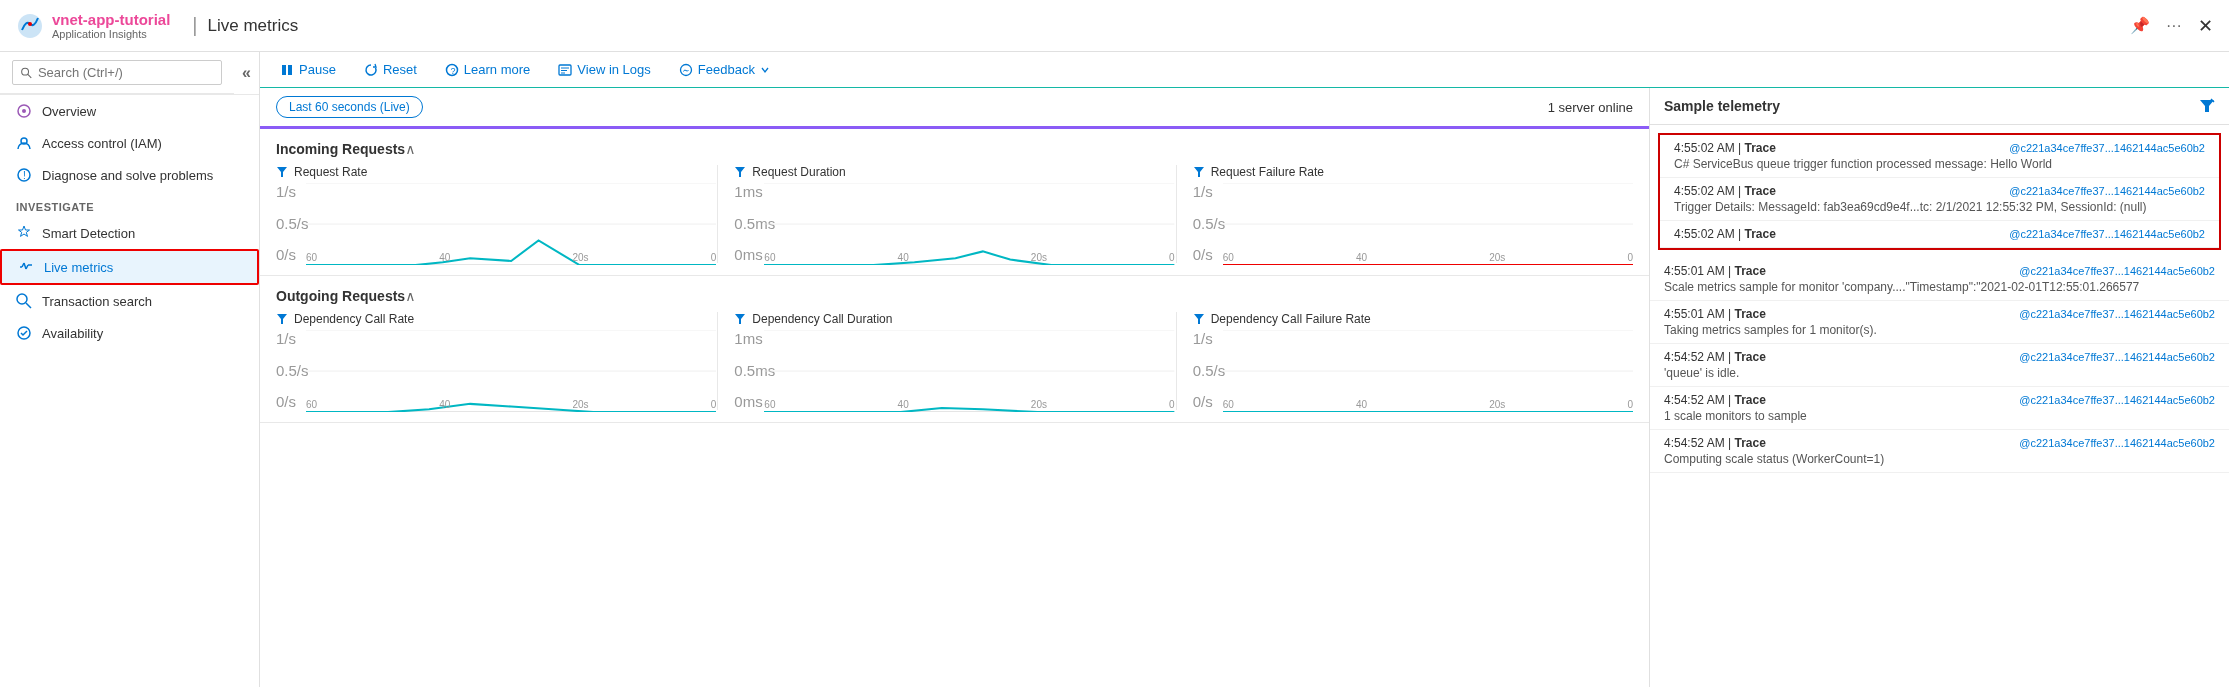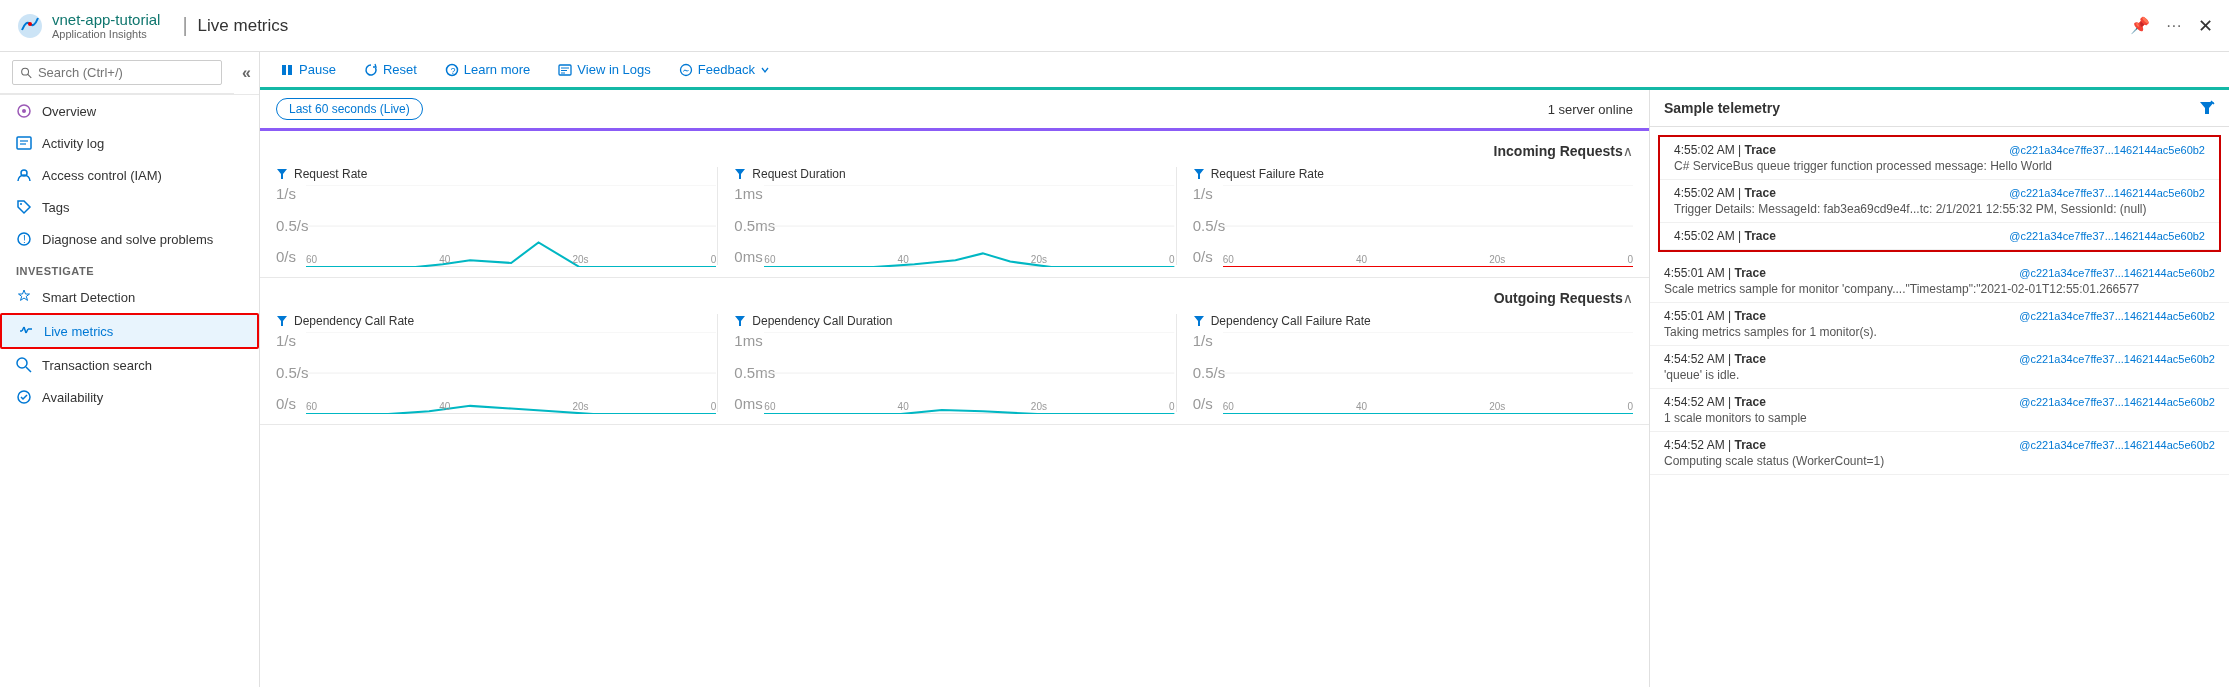--- a/index.html
+++ b/index.html
@@ -3,21 +3,21 @@
   <meta charset="utf-8">
   <style>
     * { box-sizing: border-box; margin: 0; padding: 0; }
     body { font-family: 'Segoe UI', Arial, sans-serif; font-size: 13px; background: #fff; color: #333; width: 2229px; height: 687px; overflow: hidden; display: flex; flex-direction: column; }
 
     
     .header { display: flex; align-items: center; padding: 8px 16px; border-bottom: 1px solid #e0e0e0; background: #fff; min-height: 52px; }
     .header-logo { display: flex; align-items: center; gap: 8px; margin-right: 12px; }
     .logo-icon { width: 28px; height: 28px; }
     .header-title { display: flex; flex-direction: column; }
-    .app-name { font-size: 15px; font-weight: 400; color: #0f766e; }
+    .app-name { font-size: 15px; font-weight: 700; color: #ec4899; }
     .app-subtitle { font-size: 11px; color: #666; }
     .header-divider { color: #999; margin: 0 10px; font-size: 20px; font-weight: 300; }
     .header-page-title { font-size: 17px; font-weight: 400; color: #333; }
     .header-actions { margin-left: auto; display: flex; align-items: center; gap: 16px; }
     .pin-icon, .more-icon { cursor: pointer; color: #666; font-size: 16px; }
     .close-icon { cursor: pointer; color: #333; font-size: 18px; }
 
     
     .main-layout { display: flex; flex: 1; overflow: hidden; }
 
@@ -31,33 +31,33 @@
     .nav-item.active { background: #e8f4fd; }
     .nav-item.active .nav-label { color: #0078d4; }
     .nav-icon { width: 16px; height: 16px; display: flex; align-items: center; justify-content: center; }
     .nav-section-label { padding: 10px 16px 4px; font-size: 11px; font-weight: 600; color: #666; text-transform: uppercase; letter-spacing: 0.5px; }
     .active-box { border: 2px solid #e00; border-radius: 2px; }
 
     
     .content-area { flex: 1; display: flex; flex-direction: column; overflow: hidden; }
 
     
-    .toolbar { display: flex; align-items: center; gap: 20px; padding: 8px 16px; border-bottom: 3px solid #14b8a6; background: #fff; }
+    .toolbar { display: flex; align-items: center; gap: 20px; padding: 8px 16px; border-bottom: 1px solid #14b8a6; background: #fff; }
     .toolbar-btn { display: flex; align-items: center; gap: 5px; color: #0078d4; cursor: pointer; font-size: 13px; border: none; background: none; padding: 2px 4px; }
 
     
     .metrics-content { display: flex; flex: 1; overflow: hidden; }
     .metrics-left { flex: 1; overflow-y: auto; padding: 0; }
     .metrics-header-bar { display: flex; align-items: center; justify-content: space-between; padding: 8px 16px; border-bottom: 3px solid #8b5cf6; }
     .time-pill { border: 1px solid #0078d4; border-radius: 20px; padding: 3px 12px; font-size: 12px; color: #0078d4; cursor: pointer; }
     .server-online { font-size: 13px; color: #333; }
 
     
     .chart-section { padding: 12px 16px; border-bottom: 1px solid #e8e8e8; }
-    .chart-section-header { display: flex; align-items: center; justify-content: flex-end; margin-bottom: 8px; }
+    .chart-section-header { display: flex; align-items: center; justify-content: flex-start; margin-bottom: 8px; }
     .chart-section-title { font-size: 14px; font-weight: 600; color: #333; }
     .collapse-arrow { cursor: pointer; color: #666; font-size: 14px; }
     .charts-row { display: flex; gap: 0; }
     .chart-item { flex: 1; border-right: 1px solid #e8e8e8; padding-right: 1px; margin-right: 16px; }
     .chart-item:last-child { border-right: none; margin-right: 0; padding-right: 0; }
     .chart-label { font-size: 12px; color: #333; margin-bottom: 4px; display: flex; align-items: center; gap: 6px; }
     .chart-area { height: 80px; position: relative; background: #fff; }
     .y-labels { position: absolute; left: 0; top: 0; height: 100%; display: flex; flex-direction: column; justify-content: space-between; font-size: 15px; color: #999; width: 30px; }
     .chart-svg { position: absolute; left: 30px; right: 0; top: 0; bottom: 16px; }
     .x-labels { position: absolute; bottom: 0; left: 30px; right: 0; display: flex; justify-content: space-between; font-size: 10px; color: #999; }
@@ -122,44 +122,25 @@
         <svg width="16" height="16" viewBox="0 0 16 16">
             <circle cx="8" cy="8" r="6" stroke="#9b59b6" stroke-width="1.5" fill="none"></circle>
             <circle cx="8" cy="8" r="2" fill="#9b59b6"></circle>
           </svg>
       </span>
       <span class="nav-label">Overview</span>
     </div>
     <div class="nav-item">
       <span class="nav-icon">
         <svg width="16" height="16" viewBox="0 0 16 16">
-            <rect x="1" y="2" width="14" height="12" rx="1" stroke="#0078d4" stroke-width="1.5" fill="none"></rect>
-            <line x1="4" y1="6" x2="12" y2="6" stroke="#0078d4" stroke-width="1.2"></line>
-            <line x1="4" y1="9" x2="10" y2="9" stroke="#0078d4" stroke-width="1.2"></line>
-          </svg>
-      </span>
-      <span class="nav-label">Activity log</span>
-    </div>
-    <div class="nav-item">
-      <span class="nav-icon">
-        <svg width="16" height="16" viewBox="0 0 16 16">
             <circle cx="8" cy="6" r="3" stroke="#0078d4" stroke-width="1.5" fill="none"></circle>
             <path d="M2 14c0-3.3 2.7-6 6-6s6 2.7 6 6" stroke="#0078d4" stroke-width="1.5" fill="none"></path>
           </svg>
       </span>
       <span class="nav-label">Access control (IAM)</span>
-    </div>
-    <div class="nav-item">
-      <span class="nav-icon">
-        <svg width="16" height="16" viewBox="0 0 16 16">
-            <path d="M2 2h6l6 6-6 6-6-6V2z" stroke="#0078d4" stroke-width="1.5" fill="none"></path>
-            <circle cx="5" cy="5" r="1" fill="#0078d4"></circle>
-          </svg>
-      </span>
-      <span class="nav-label">Tags</span>
     </div>
     <div class="nav-item">
       <span class="nav-icon">
         <svg width="16" height="16" viewBox="0 0 16 16">
             <circle cx="8" cy="8" r="6" stroke="#0078d4" stroke-width="1.5" fill="none"></circle>
             <text x="7" y="12" font-size="10" fill="#0078d4">!</text>
           </svg>
       </span>
       <span class="nav-label">Diagnose and solve problems</span>
     </div>

